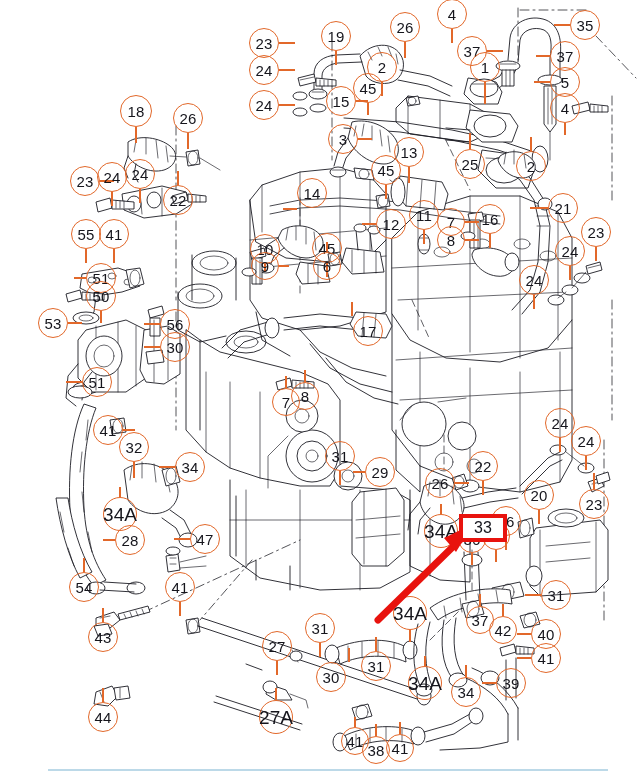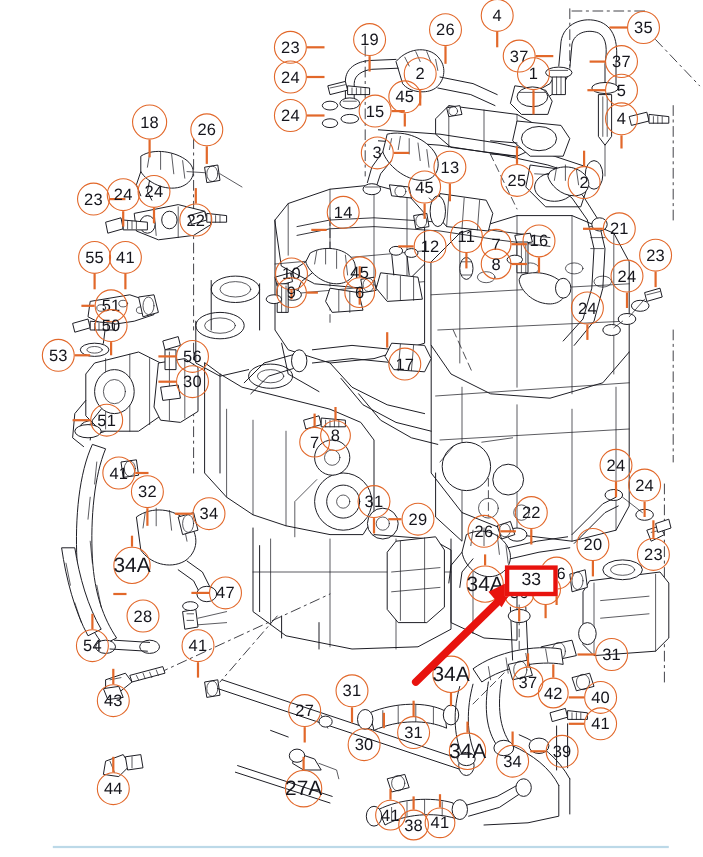--- a/index.html
+++ b/index.html
@@ -772,21 +772,21 @@
       </div>
       <div class="leader" style="left: 593.25px; top: 473px; width: 1.5px; height: 16px;"></div>
       <div class="callout" style="left: 579px; top: 489px; width: 30px; height: 30px;">
         <span>23</span>
       </div>
       <div class="leader" style="left: 119.25px; top: 487px; width: 1.5px; height: 10px;"></div>
       <div class="callout wide" style="left: 103px; top: 497px; width: 34px; height: 34px;">
         <span>34A</span>
       </div>
       <div class="leader" style="left: 103px; top: 539.25px; width: 12px; height: 1.5px;"></div>
-      <div class="callout" style="left: 115px; top: 545px; width: 30px; height: 30px; text-align: center;">
+      <div class="callout" style="left: 115px; top: 525px; width: 30px; height: 30px; text-align: center;">
         <span>28</span>
       </div>
       <div class="leader" style="left: 174px; top: 538.25px; width: 16px; height: 1.5px;"></div>
       <div class="callout" style="left: 190px; top: 524px; width: 30px; height: 30px;">
         <span>47</span>
       </div>
       <div class="leader" style="left: 440.25px; top: 504px; width: 1.5px; height: 10px;"></div>
       <div class="callout wide" style="left: 424px; top: 514px; width: 34px; height: 34px;">
         <span>34A</span>
       </div>

